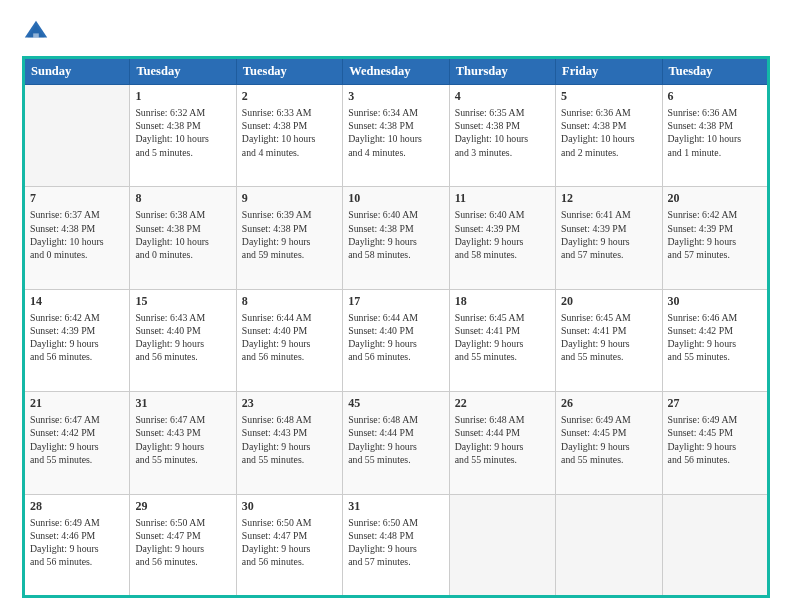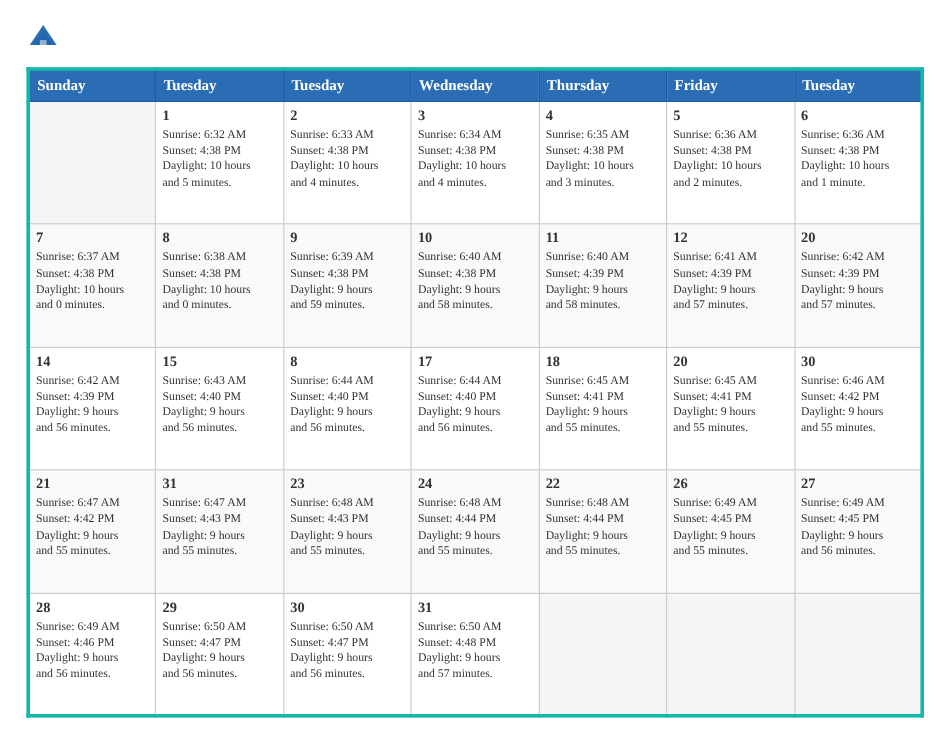--- a/index.html
+++ b/index.html
@@ -227,21 +227,21 @@
           </td>
           <td>
             <span class="day-num">31</span>
             <div class="day-detail">Sunrise: 6:47 AM<br>Sunset: 4:43 PM<br>Daylight: 9 hours<br>and 55 minutes.</div>
           </td>
           <td>
             <span class="day-num">23</span>
             <div class="day-detail">Sunrise: 6:48 AM<br>Sunset: 4:43 PM<br>Daylight: 9 hours<br>and 55 minutes.</div>
           </td>
           <td>
-            <span class="day-num">24</span>
+            <span class="day-num">45</span>
             <div class="day-detail">Sunrise: 6:48 AM<br>Sunset: 4:44 PM<br>Daylight: 9 hours<br>and 55 minutes.</div>
           </td>
           <td>
             <span class="day-num">22</span>
             <div class="day-detail">Sunrise: 6:48 AM<br>Sunset: 4:44 PM<br>Daylight: 9 hours<br>and 55 minutes.</div>
           </td>
           <td>
             <span class="day-num">26</span>
             <div class="day-detail">Sunrise: 6:49 AM<br>Sunset: 4:45 PM<br>Daylight: 9 hours<br>and 55 minutes.</div>
           </td>

